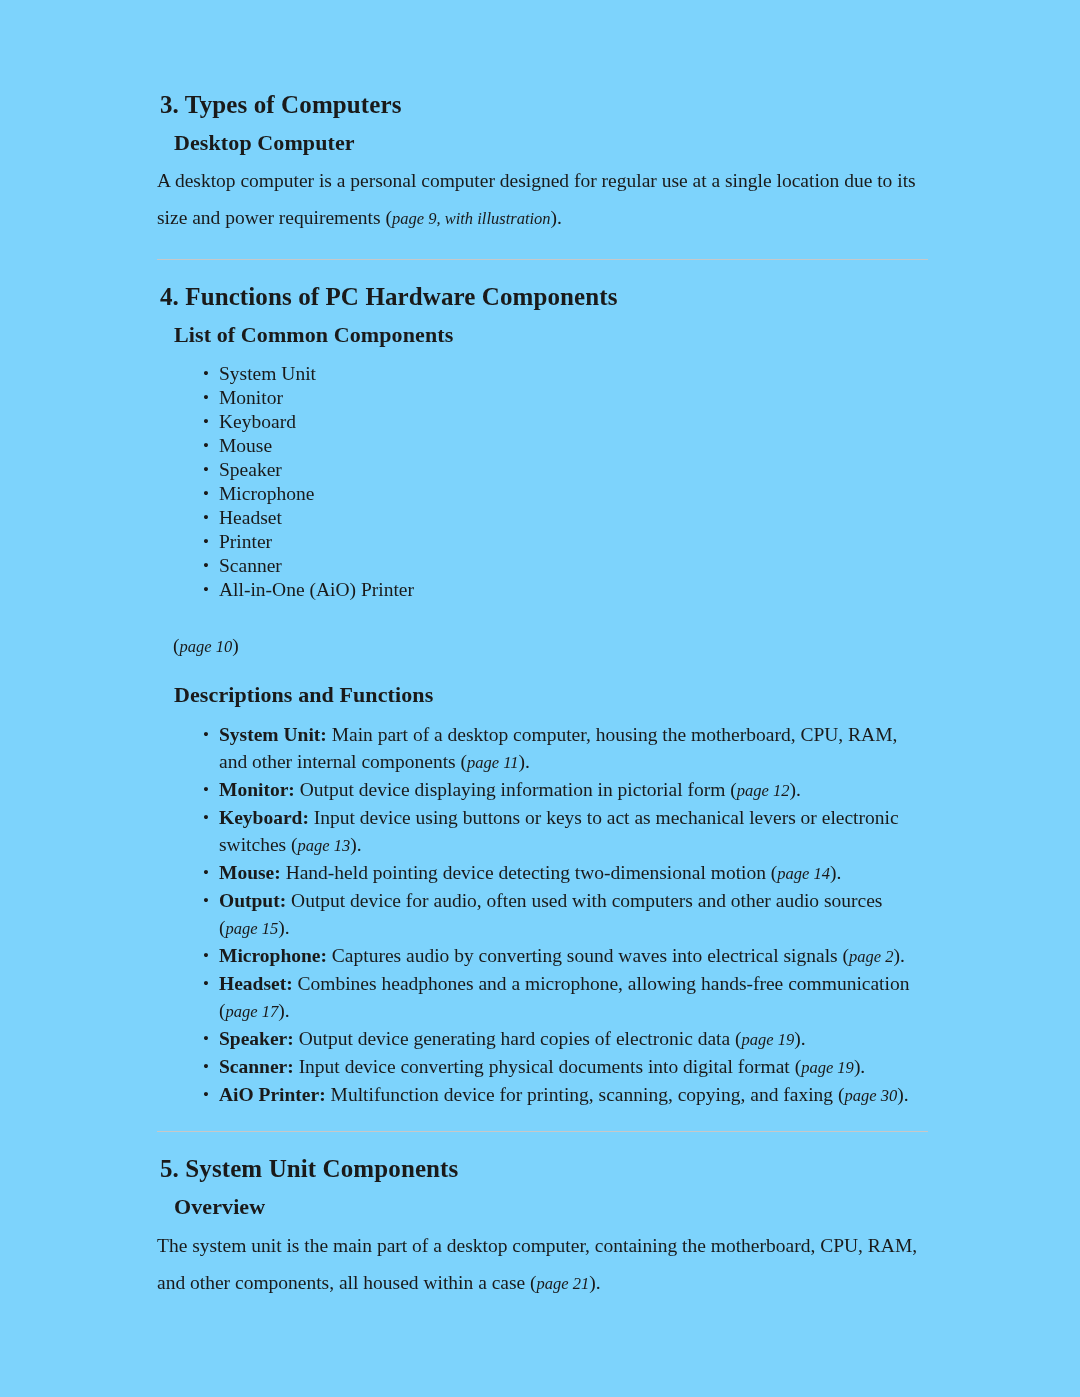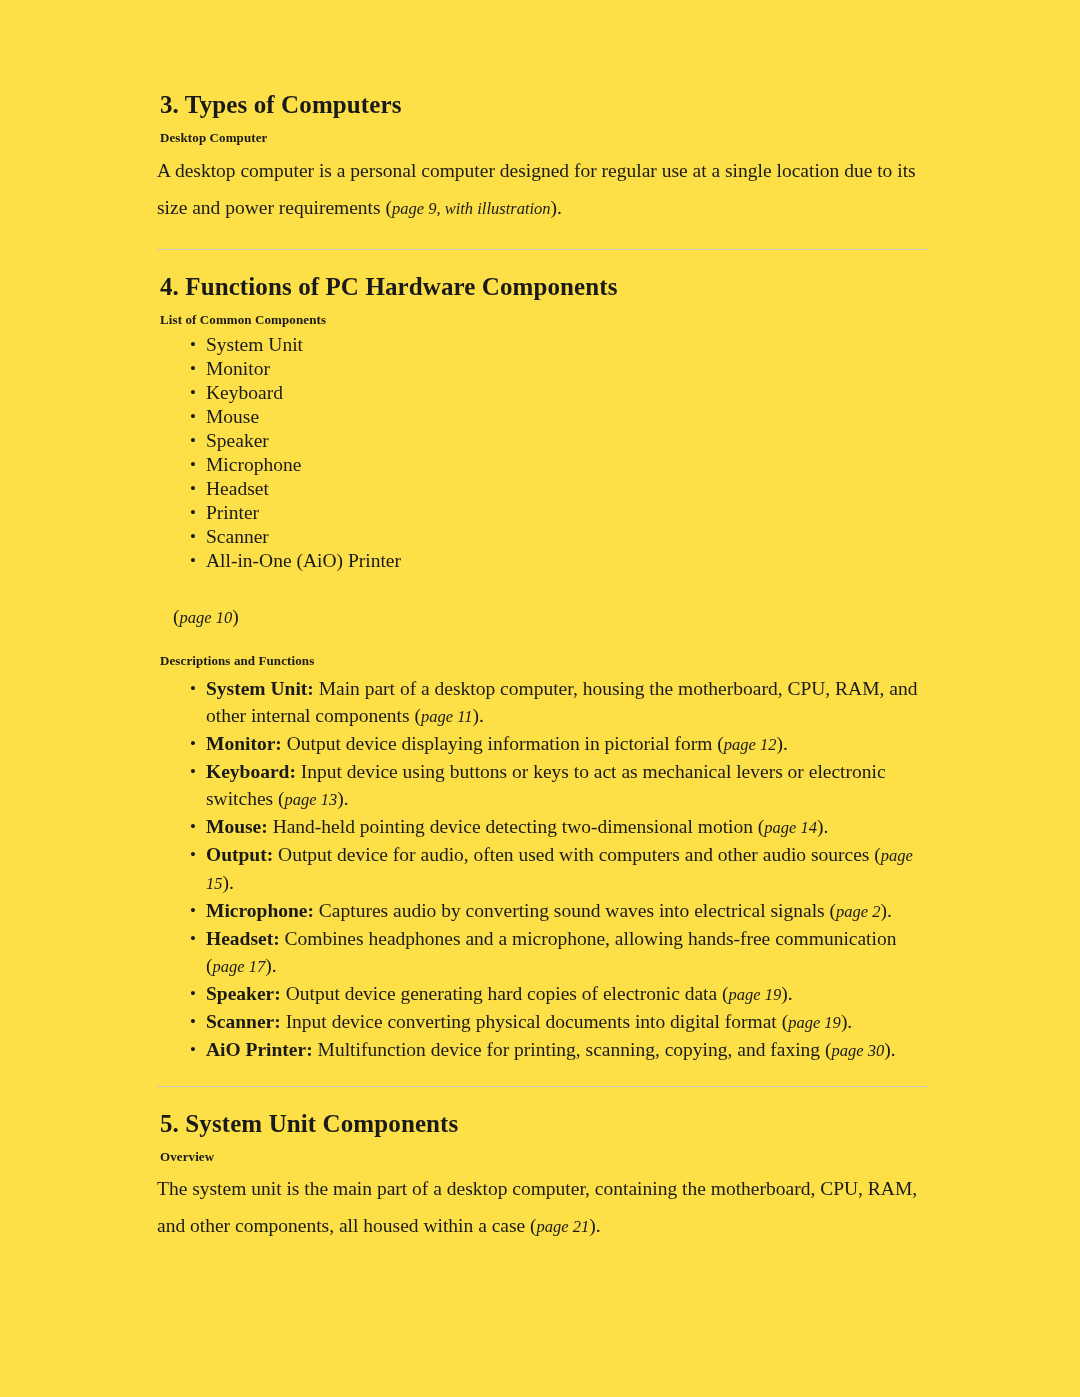--- a/index.html
+++ b/index.html
@@ -4,21 +4,21 @@
 <style>
   html, body {
     margin: 0;
     padding: 0;
     background: #ffffff;
   }
   .page {
     position: relative;
     width: 1080px;
     height: 1397px;
-    background: #fde047;
+    background: #7dd3fc;
     margin: 0 auto;
     overflow: hidden;
     font-family: "Liberation Serif", "DejaVu Serif", serif;
     color: #1a1a1a;
     -webkit-font-smoothing: antialiased;
   }
   .content {
     position: absolute;
     left: 157px;
     top: 90px;
@@ -26,24 +26,24 @@
   }
 
   h2.section-title {
     font-size: 25px;
     font-weight: bold;
     line-height: 1.2;
     margin: 0 0 10px 3px;
     letter-spacing: 0.1px;
   }
   h3.sub-title {
-    font-size: 13px;
+    font-size: 22px;
     font-weight: bold;
     line-height: 1.2;
-    margin: 0 0 6px 3px;
+    margin: 0 0 6px 17px;
     letter-spacing: 0.1px;
   }
   p.body-text {
     font-size: 19.5px;
     line-height: 37px;
     margin: 0;
     text-align: left;
   }
   .pageref {
     font-style: italic;
@@ -55,21 +55,21 @@
 
   hr.divider {
     border: none;
     border-top: 1.5px solid #c8c8c8;
     margin: 22px 0 22px 0;
     width: 771px;
   }
 
   ul.simple-list, ul.desc-list {
     list-style: none;
-    margin: 0;
+    margin: 13px;
     padding: 0;
   }
   ul.simple-list li, ul.desc-list li {
     position: relative;
     padding-left: 49px;
     font-size: 19.5px;
     line-height: 24px;
     margin: 0;
   }
   ul.desc-list li {

